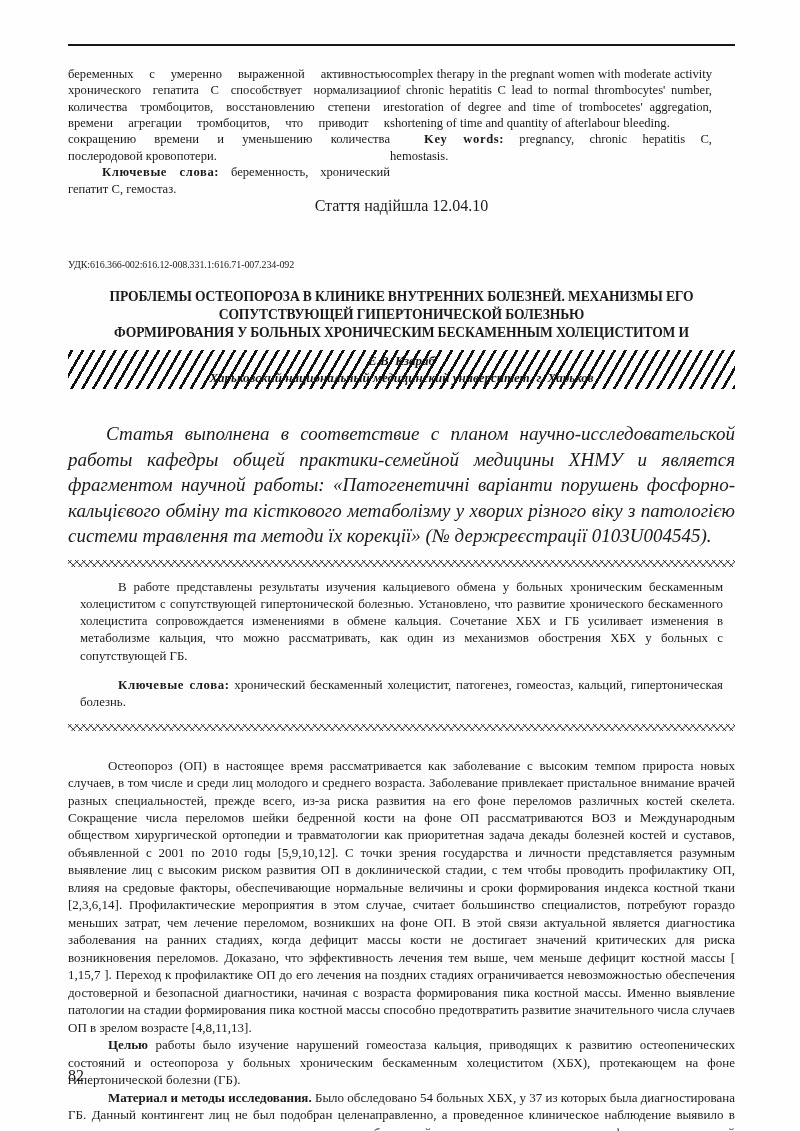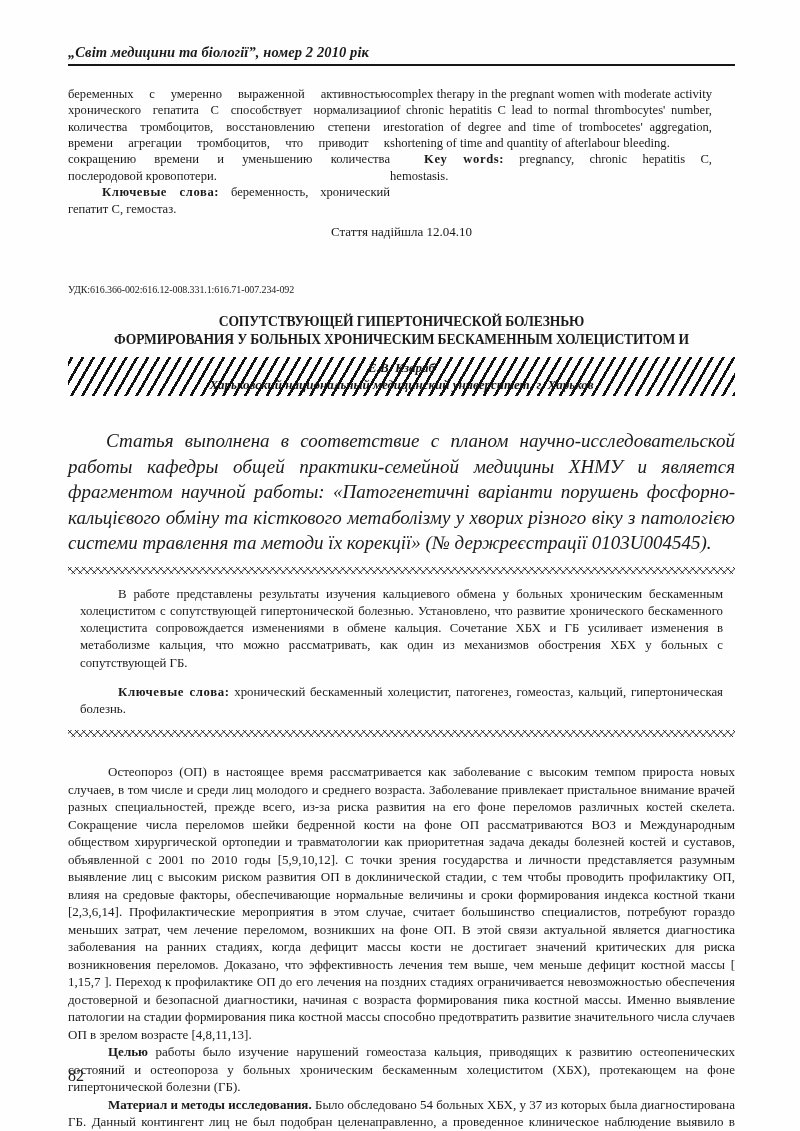--- a/index.html
+++ b/index.html
@@ -58,22 +58,21 @@
   }
   .col p { margin: 0; }
   .kw-lead {
     font-weight: bold;
     letter-spacing: .6px;
   }
   .indent { text-indent: 34px; }
 
   .received {
     text-align: center;
-    font-size: 13px;
-    margin-top: 7px;
+    font-size: 16px;
     width: 667px;
   }
 
   
   .udc {
     font-weight: normal;
     font-size: 10px;
     margin-top: 44px;
     letter-spacing: -.1px;
   }
@@ -170,39 +169,39 @@
     top: 1067px;
     font-size: 16px;
   }
 </style>
 </head>
 <body>
 
 <div class="page">
   <div class="content">
 
-    <div class="runhead">„Світ медицини та біології”, номер 2 2010 рік</div>
     <div class="runhead-rule"></div>
 
     <div class="two-col">
       <div class="col">
         <p>беременных с умеренно выраженной активностью хронического гепатита С способствует нормализации количества тромбоцитов, восстановлению степени и времени агрегации тромбоцитов, что приводит к сокращению времени и уменьшению количества послеродовой кровопотери.</p>
         <p class="indent"><span class="kw-lead">Ключевые слова:</span><span> беременность, хронический гепатит С, гемостаз.</span></p>
       </div>
       <div class="col">
         <p>complex therapy in the pregnant women with moderate activity of chronic hepatitis C lead to normal thrombocytes' number,  restoration of degree and time of trombocetes' aggregation, shortening of time and quantity of afterlabour bleeding.</p>
         <p class="indent"><span class="kw-lead">Key words:</span><span> pregnancy, chronic hepatitis C, hemostasis.</span></p>
       </div>
     </div>
 
     <div class="received">Стаття надійшла 12.04.10</div>
 
     <div class="udc">УДК:616.366-002:616.12-008.331.1:616.71-007.234-092</div>
 
     <div class="doc-title">
+      <div>ПРОБЛЕМЫ ОСТЕОПОРОЗА В КЛИНИКЕ ВНУТРЕННИХ БОЛЕЗНЕЙ. МЕХАНИЗМЫ ЕГО</div>
       <div>СОПУТСТВУЮЩЕЙ ГИПЕРТОНИЧЕСКОЙ БОЛЕЗНЬЮ</div>
       <div>ФОРМИРОВАНИЯ У БОЛЬНЫХ ХРОНИЧЕСКИМ БЕСКАМЕННЫМ ХОЛЕЦИСТИТОМ И</div>
     </div>
 
     <div class="hatch-block">
       <div class="hatch-inner">
         <div>Е.В. Кзараб</div>
         <div>Харьковский национальный медицинский университет, г. Харьков</div>
       </div>
       <div class="hatch-overlay"></div>

